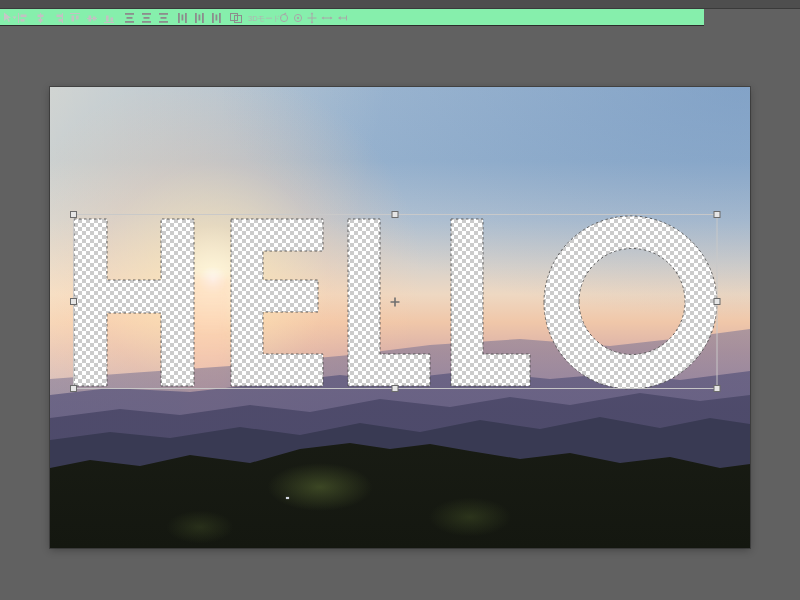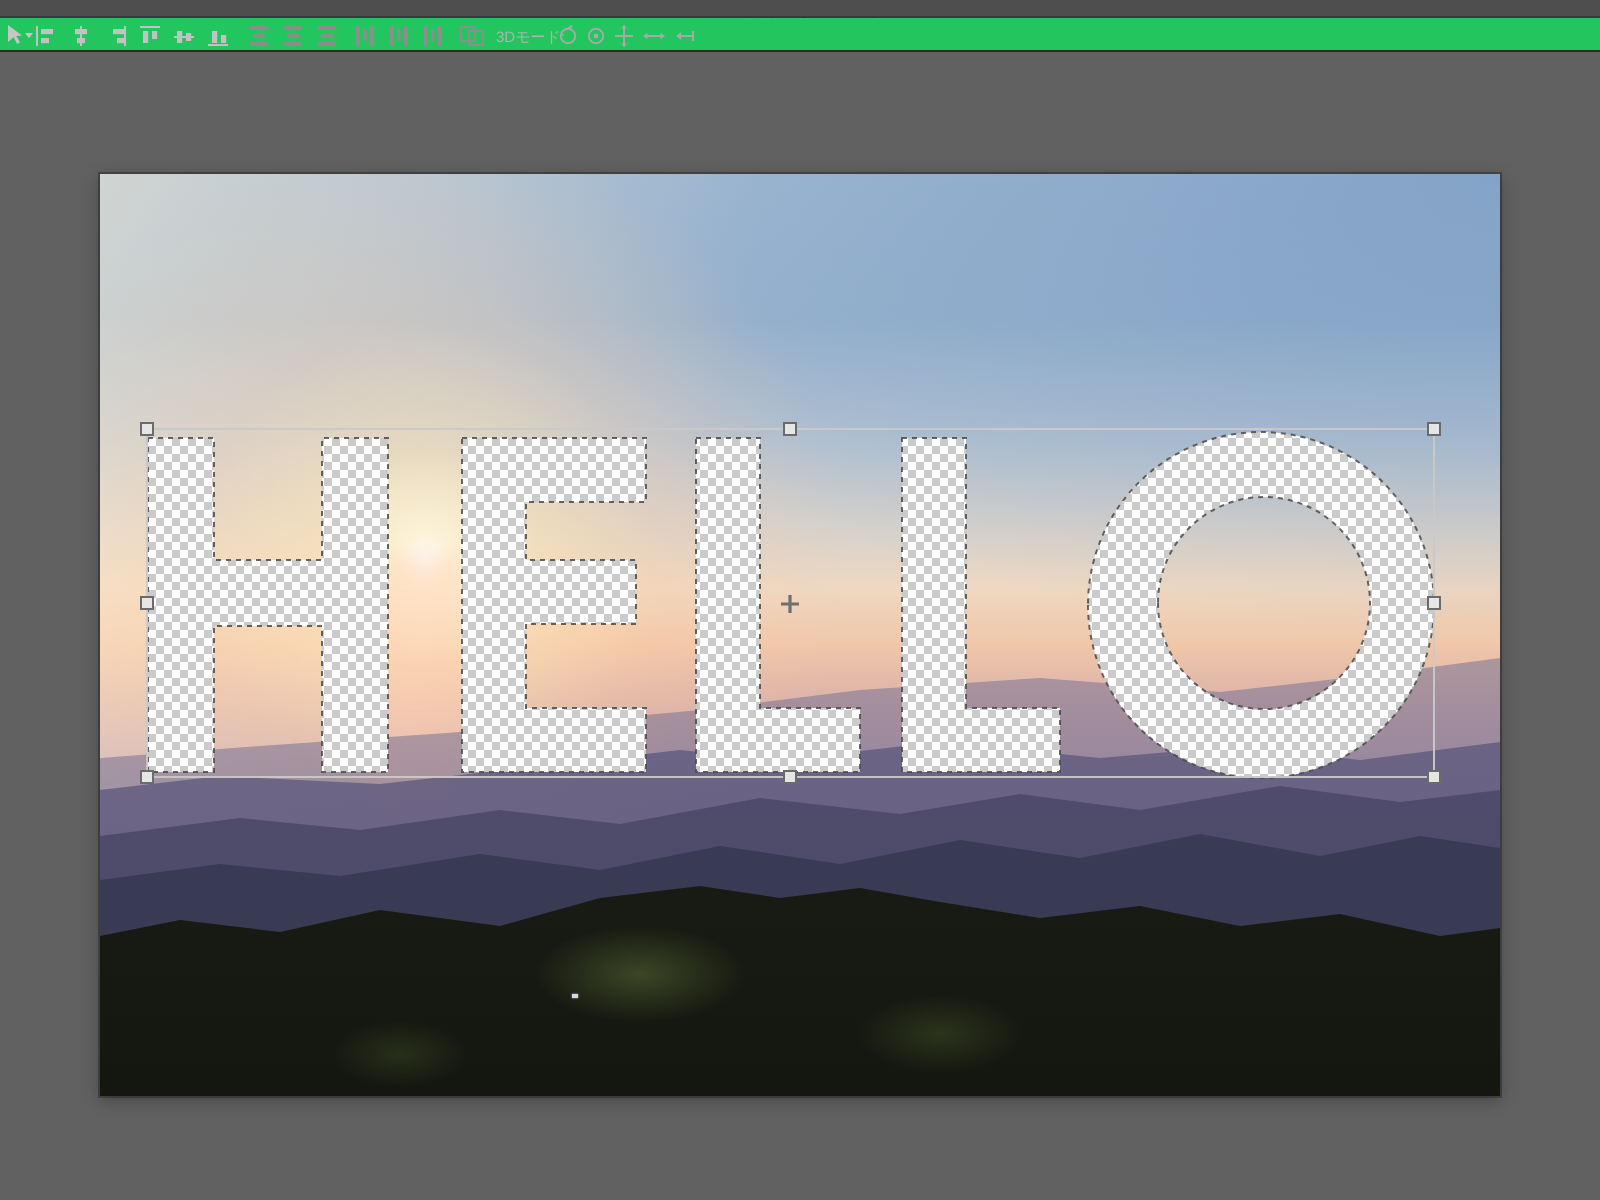--- a/index.html
+++ b/index.html
@@ -8,22 +8,22 @@
 
   .app { position:relative; width:800px; height:600px; }
 
   
   .titlebar { position:absolute; left:0; top:0; width:800px; height:9px;
               background:#4e4e4e; border-bottom:1px solid #3a3a3a;
               text-align:center; }
   .titlebar span { font-size:6px; line-height:8px; color:#292929; letter-spacing:.2px; }
 
   
-  .optionsbar { position:absolute; left:0; top:9px; width:800px; height:17px;
-                background:#22c55e; border-bottom:1px solid #2c2c2c; }
+  .optionsbar { position:absolute; left:0; top:9px; width:704px; height:17px;
+                background:#86efac; border-bottom:1px solid #2c2c2c; }
 
   
   .pasteboard { position:absolute; left:0; top:27px; width:800px; height:573px;
                 background:#616161; }
 
   
   .canvas { position:absolute; left:50px; top:60px; width:700px; height:461px;
             overflow:hidden; box-shadow:0 0 0 1px rgba(35,35,35,.45), 0 2px 8px rgba(0,0,0,.3); }
 
   .layer { position:absolute; inset:0; }

